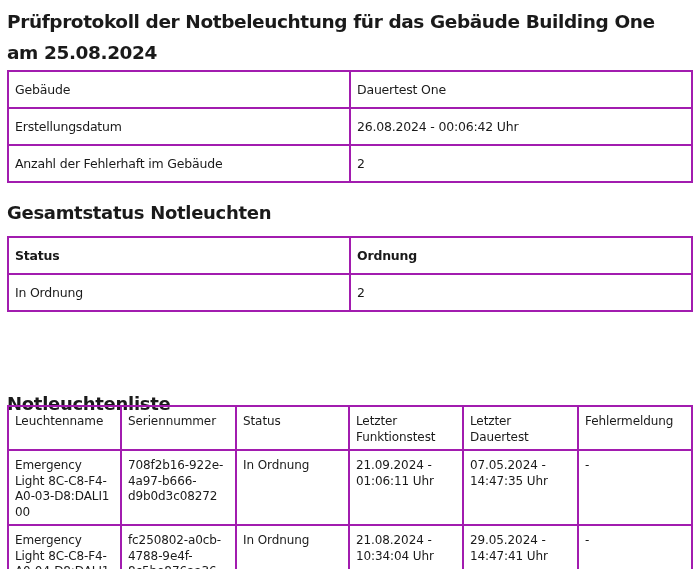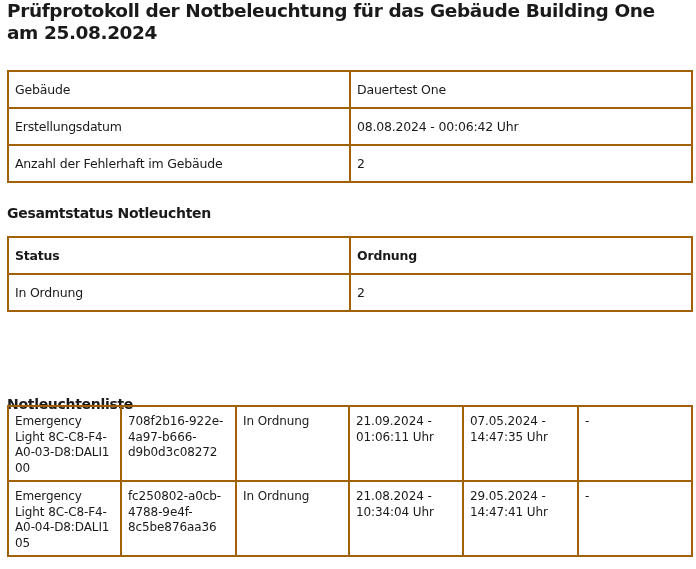--- a/index.html
+++ b/index.html
@@ -2,37 +2,37 @@
 <html><head>
 <meta charset="utf-8">
 <style>
   html, body { margin: 0; padding: 0; background: #ffffff; }
   body {
     width: 696px; height: 569px; overflow: hidden; position: relative;
     font-family: "DejaVu Sans", "Liberation Sans", sans-serif;
     color: #1a1a1a;
   }
   .title {
-    position: absolute; left: 7px; top: 0; width: 680px;
+    position: absolute; left: 7px; top: 6px; width: 680px;
     font-family: "DejaVu Sans", sans-serif; font-weight: bold;
-    font-size: 18.5px; line-height: 22px; letter-spacing: -0.4px;
+    font-size: 18.5px; line-height: 31px; letter-spacing: -0.4px;
     margin: 0;
   }
   .h2 {
     position: absolute; left: 7px;
     font-family: "DejaVu Sans", sans-serif; font-weight: bold;
-    font-size: 14px; line-height: 20px; letter-spacing: -0.3px; margin: 0; text-align: center;
+    font-size: 18px; line-height: 20px; letter-spacing: -0.3px; margin: 0; text-align: center;
   }
   table {
     position: absolute; left: 7px; width: 684px;
     border-collapse: collapse; table-layout: fixed;
     font-size: 12.5px; letter-spacing: -0.2px;
   }
   td, th {
-    border: 2px solid #a16207; text-align: left; vertical-align: middle;
+    border: 2px solid #a21caf; text-align: left; vertical-align: middle;
     padding: 0 6px; font-weight: normal;
   }
   th.bold { font-weight: bold; }
   .t1 td, .t2 td, .t2 th { height: 35px; }
   .t3 { font-size: 12px; letter-spacing: -0.1px; }
   .t3 td, .t3 th { vertical-align: top; padding: 7px 6px 4px 6px; line-height: 15.5px; }
   .t3 th { height: 26px; }
   .t3 td { height: 44px; }
 </style>
 </head>
@@ -45,21 +45,21 @@
       <col style="width:342px">
       <col style="width:342px">
     </colgroup>
   <tbody>
       <tr>
     <td>Gebäude</td>
     <td>Dauertest One</td>
   </tr>
   <tr>
     <td>Erstellungsdatum</td>
-    <td>08.08.2024 - 00:06:42 Uhr</td>
+    <td>26.08.2024 - 00:06:42 Uhr</td>
   </tr>
   <tr>
     <td>Anzahl der Fehlerhaft im Gebäude</td>
     <td>2</td>
   </tr>
 </tbody>
   </table>
 
 <h2 class="h2" style="top:203px;">Gesamtstatus Notleuchten</h2>
 
@@ -85,20 +85,28 @@
 <table class="t3" style="top:405px;">
   <colgroup>
     <col style="width:113px">
       <col style="width:115px">
       <col style="width:113px">
     <col style="width:114px">
       <col style="width:115px">
       <col style="width:114px">
   </colgroup>
   <tbody>
+      <tr>
+    <th>Leuchtenname</th>
+    <th>Seriennummer</th>
+    <th>Status</th>
+    <th>Letzter Funktionstest</th>
+    <th>Letzter Dauertest</th>
+    <th>Fehlermeldung</th>
+  </tr>
   <tr>
     <td>Emergency Light 8C-C8-F4-A0-03-D8:DALI1 00</td>
     <td>708f2b16-922e-4a97-b666-d9b0d3c08272</td>
     <td>In Ordnung</td>
     <td>21.09.2024 - 01:06:11 Uhr</td>
     <td>07.05.2024 - 14:47:35 Uhr</td>
     <td>-</td>
   </tr>
   <tr>
     <td>Emergency Light 8C-C8-F4-A0-04-D8:DALI1 05</td>

